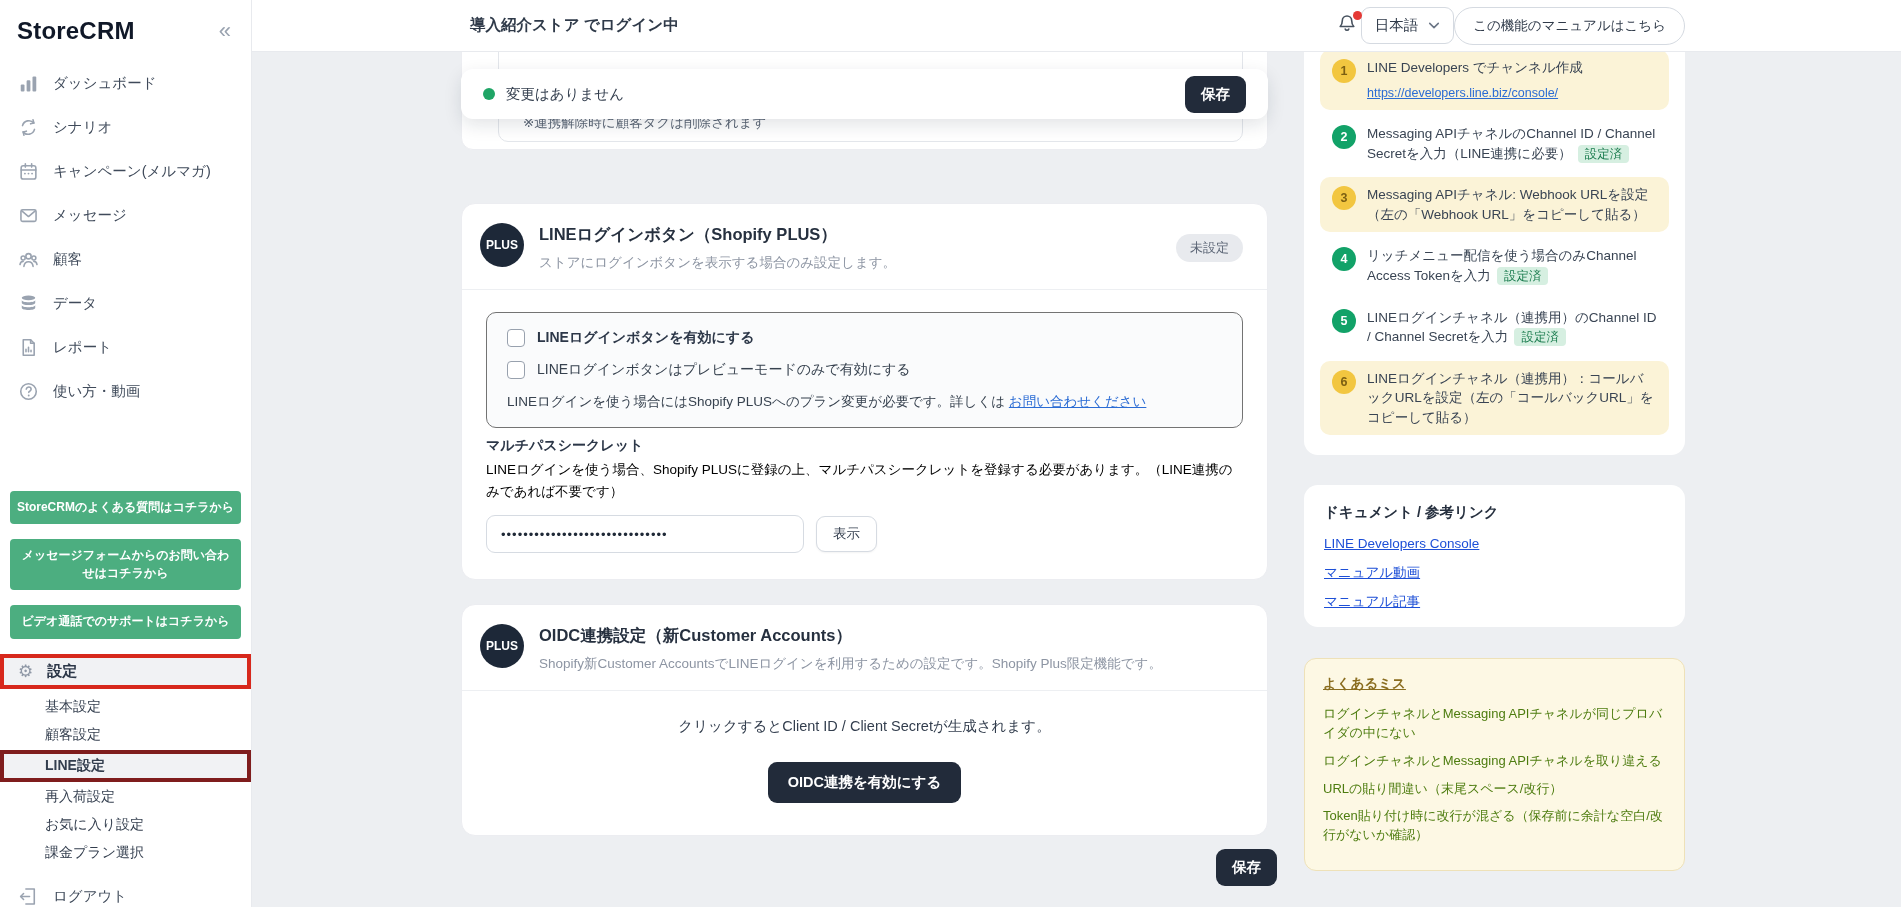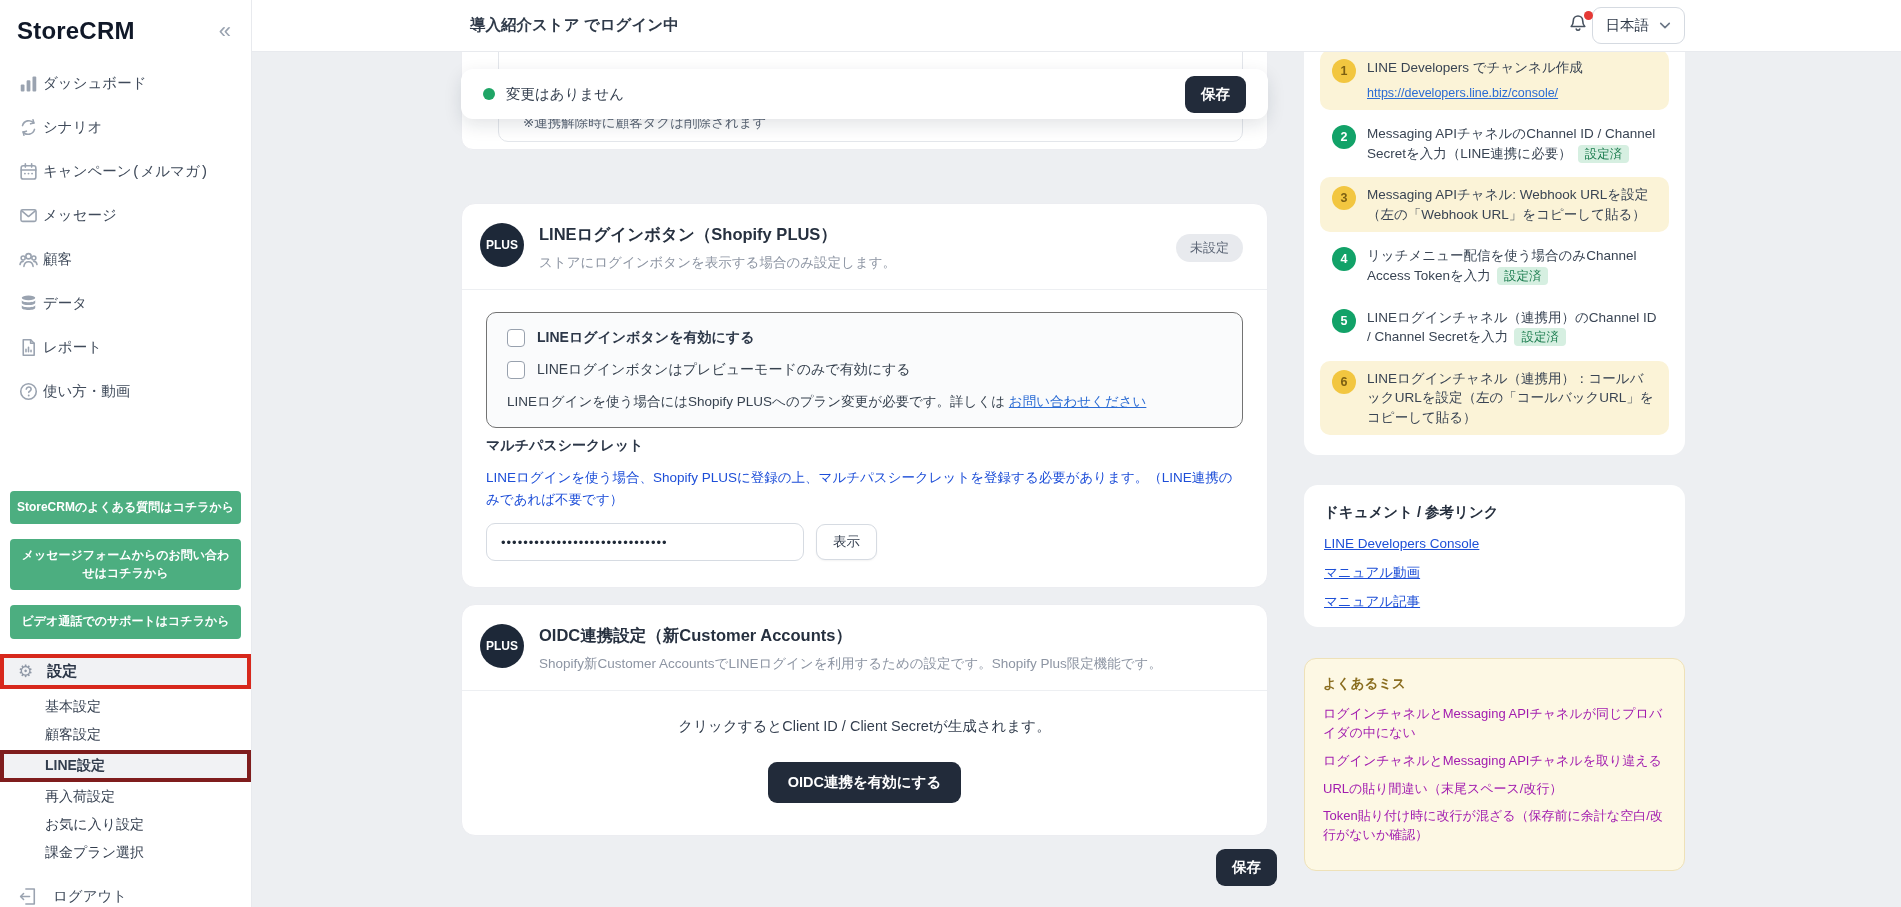--- a/index.html
+++ b/index.html
@@ -6,21 +6,21 @@
   html, body { width: 1901px; height: 907px; overflow: hidden; background: #fff;
     font-family: "Liberation Sans", "DejaVu Sans", sans-serif; color: #333e4e; }
   #stage { position: relative; width: 1901px; height: 907px; display: flex; background: #edeff2; }
 
   
   .sidebar { width: 252px; background: #fff; border-right: 1px solid #e8eaee; position: relative; z-index: 3; flex: 0 0 252px; }
   .logo-row { display: flex; align-items: center; justify-content: space-between; padding: 17px 20px 8px 17px; }
   .logo { font-size: 24px; font-weight: 800; color: #101828; letter-spacing: .2px; }
   .collapse { color: #9aa3b0; font-size: 22px; cursor: pointer; line-height: 1; }
   .nav { margin-top: 8px; }
-  .nav-item { display: flex; align-items: center; gap: 4px; height: 44px; padding: 0 18px; font-size: 14.5px; color: #3f4a5a; cursor: pointer; font-family: Liberation Mono, monospace; }
+  .nav-item { display: flex; align-items: center; gap: 14px; height: 44px; padding: 0 18px; font-size: 14.5px; color: #3f4a5a; cursor: pointer; }
   .nicon { width: 21px; height: 21px; stroke: #9aa3b0; fill: none; stroke-width: 1.5; stroke-linecap: round; stroke-linejoin: round; flex: 0 0 21px; }
   .nicon .fil { fill: #9aa3b0; stroke: none; }
   .support { margin-top: 78px; }
   .support-btn { margin: 0 10px 15px; background: #4cae80; color: #fff; font-size: 12px; font-weight: 700;
     text-align: center; padding: 8px 6px; border-radius: 4px; line-height: 1.45; cursor: pointer; }
   .settings-row { display: flex; align-items: center; gap: 14px; border: 4px solid #d7281c; background: #f1f2f4;
     padding: 4px 14px; font-size: 15px; font-weight: 700; color: #2c3748; margin-top: 6px; cursor: pointer; }
   .gear-glyph { font-size: 17px; color: #8f98a6; line-height: 1; }
   .subnav { margin-top: 4px; }
   .sub-item { padding: 5px 18px 5px 45px; font-size: 14px; color: #333e4e; cursor: pointer; }
@@ -70,21 +70,21 @@
 
   .check-area { border: 1px solid #737373; background: #fafbfc; border-radius: 10px; padding: 16px 20px; }
   .check-row { display: flex; align-items: center; gap: 12px; margin-bottom: 14px; cursor: pointer; }
   .cb { width: 18px; height: 18px; border: 1.5px solid #98a1ae; border-radius: 4px; background: #fff; flex: 0 0 18px; }
   .cb-label-b { font-size: 14px; font-weight: 700; color: #2c3748; }
   .cb-label { font-size: 14px; color: #37424f; text-align: center; }
   .plan-note { font-size: 13.5px; color: #37424f; }
   .plan-note a, .step-link, .doc-link { color: #2b6cd4; text-decoration: underline; cursor: pointer; }
 
   .mp-label { margin-top: 9px; font-size: 14px; font-weight: 700; color: #2c3748; }
-  .mp-desc { margin-top: 12px; font-size: 13.5px; color: #1d4ed8; line-height: 1.6; }
+  .mp-desc { margin-top: 4px; font-size: 13.5px; color: #000000; line-height: 1.6; }
   .mp-row { margin-top: 13px; display: flex; align-items: center; gap: 12px; }
   .secret-input { width: 318px; height: 38px; border: 1px solid #d6dbe2; border-radius: 9px; padding: 0 14px;
     font-size: 13px; letter-spacing: 1px; color: #1f2937; background: #fff; font-family: inherit; }
   .show-btn { height: 36px; padding: 0 16px; border: 1px solid #d6dbe2; border-radius: 9px; background: #fff;
     font-size: 13.5px; color: #333e4e; cursor: pointer; box-shadow: 0 1px 2px rgba(0,0,0,.05); font-family: inherit; }
 
   .oidc-body { text-align: center; padding: 26px 24px 32px; }
   .oidc-text { font-size: 14.5px; color: #333e4e; }
   .oidc-btn { margin-top: 26px; background: #222b3a; color: #fff; font-size: 14.5px; font-weight: 700;
     padding: 11px 20px; border-radius: 9px; border: none; cursor: pointer; }
@@ -104,22 +104,22 @@
   .step-link { font-size: 12.5px; display: inline-block; margin-top: 6px; word-break: break-all; }
   .badge-done { background: #d6efe1; color: #1a7c4e; font-size: 12.5px; padding: 2px 7px; border-radius: 4px; margin-left: 6px; white-space: nowrap; }
 
   .docs-card { position: absolute; left: 0; top: 433px; width: 381px; background: #fff; border-radius: 14px; padding: 18px 20px; }
   .docs-title { font-size: 14.5px; font-weight: 700; color: #26303f; }
   .doc-link { display: inline-block; margin-top: 15px; font-size: 13.5px; color: #1d4fd7; }
   .doc-link-row { line-height: 1; }
 
   .mistakes-card { position: absolute; left: 0; top: 606px; width: 381px; background: #fdf8e4; border: 1px solid #eee1b8;
     border-radius: 12px; padding: 16px 18px; }
-  .mistakes-title { font-size: 13.5px; font-weight: 700; color: #8a6d1f; margin-bottom: 12px; }
-  .mistake-item { font-size: 13px; color: #a21caf; line-height: 1.45; margin-bottom: 9px; cursor: pointer; }
+  .mistakes-title { font-size: 13.5px; font-weight: 700; color: #8a6d1f; margin-bottom: 12px; text-decoration: underline; }
+  .mistake-item { font-size: 13px; color: #4d7c0f; line-height: 1.45; margin-bottom: 9px; cursor: pointer; }
 </style>
 </head>
 <body>
 
 <div id="stage">
 
   <div class="sidebar">
     <div class="logo-row">
       <span class="logo">StoreCRM</span>
       <span class="collapse">«</span>
@@ -239,20 +239,21 @@
             <path d="M10.2 16a1.9 1.9 0 0 0 3.6 0"></path>
           </svg>
           <span class="bell-dot"></span>
         </div>
         <div class="lang-btn">
           <span>日本語</span>
           <svg viewBox="0 0 14 10">
               <path d="M2 2.5l5 5 5-5"></path>
             </svg>
         </div>
+        <div class="manual-btn">この機能のマニュアルはこちら</div>
       </div>
     </div>
 
     <div class="content">
 
       <div class="main-col-card frag-card">
         <div class="frag-inner">
           <div class="frag-note">※連携解除時に顧客タグは削除されます</div>
         </div>
       </div>

